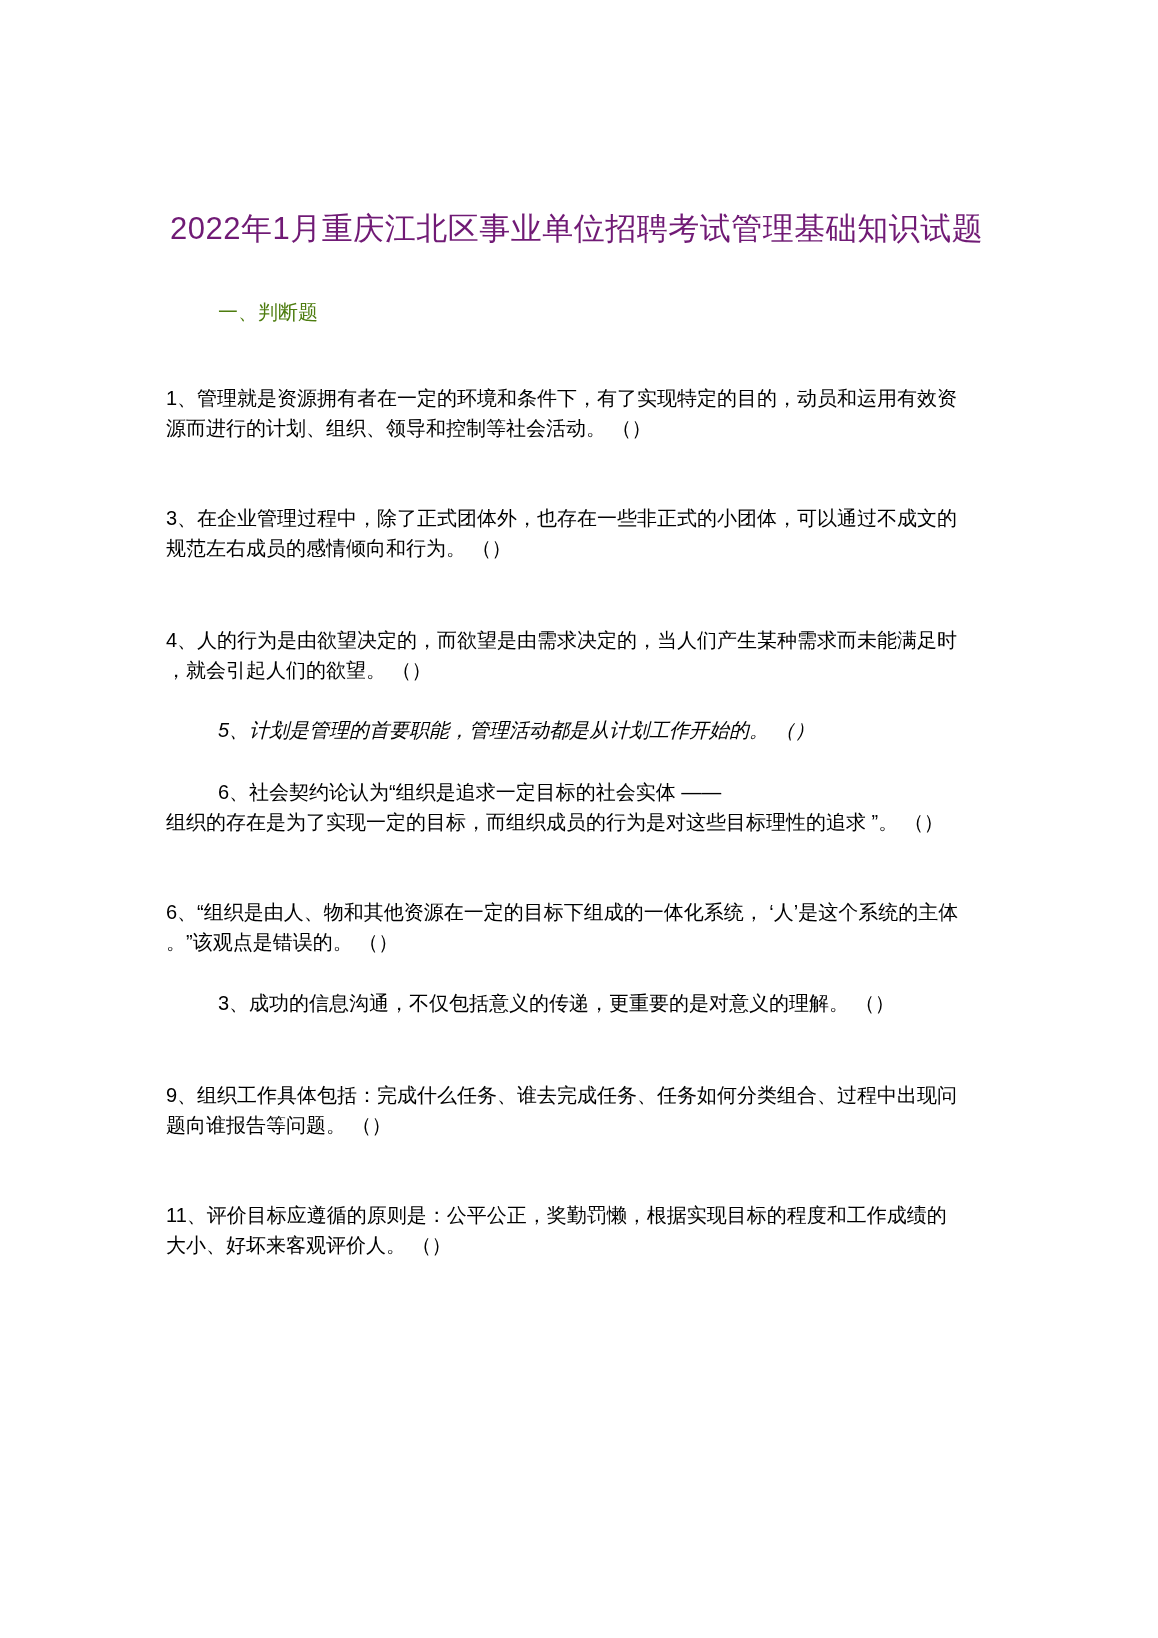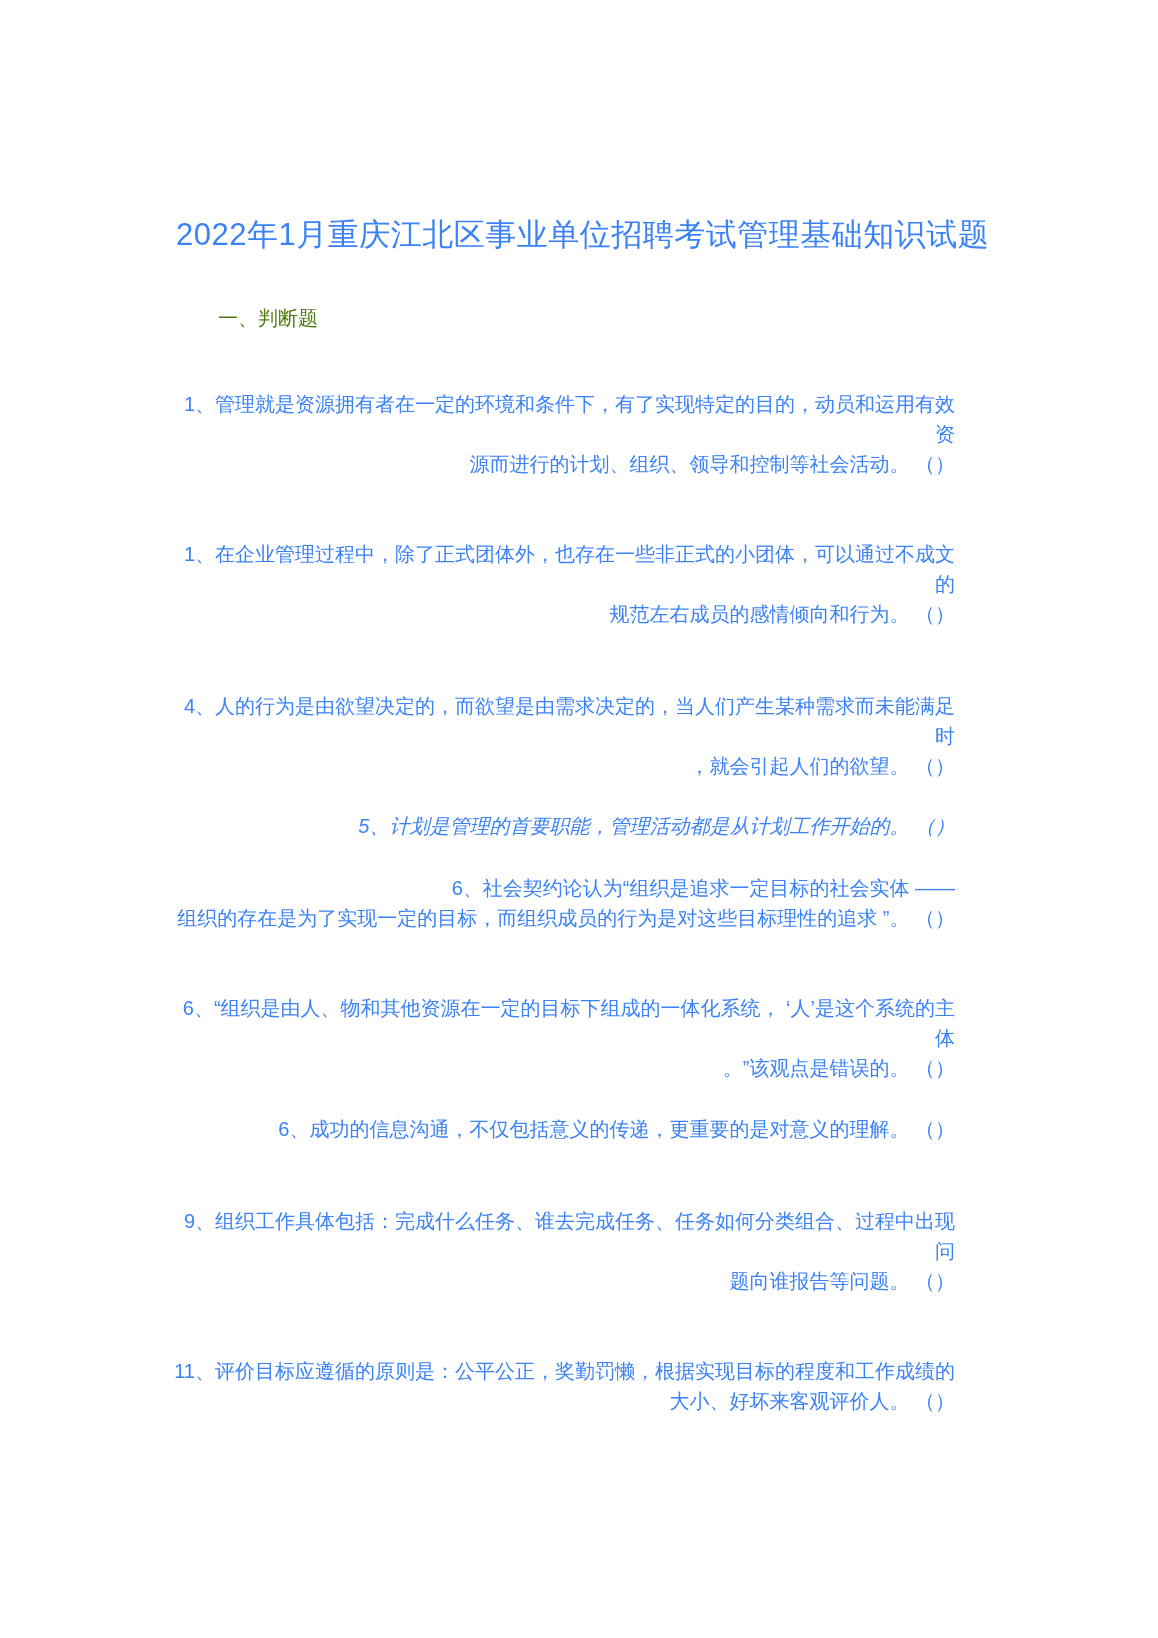--- a/index.html
+++ b/index.html
@@ -11,46 +11,45 @@
     position: relative;
     width: 1158px;
     min-height: 1638px;
     margin: 0 auto;
     background: #ffffff;
     box-sizing: border-box;
     padding: 203px 195px 120px 166px;
     font-family: "Liberation Sans", sans-serif;
   }
   .doc-title {
-    margin: 10px;
+    margin: 4px;
     font-size: 31px;
     font-weight: 400;
     line-height: 44px;
     text-align: center;
-    color: #3b82f6;
+    color: #701a75;
     letter-spacing: 0.5px;
     white-space: nowrap;
   }
   .section-heading {
     margin: 46px 0 0 0;
     font-size: 20px;
     font-weight: 400;
     line-height: 30px;
     color: #4d7c0f;
     text-indent: 52px;
   }
   .q {
-    margin: 8px;
+    margin: 0;
     font-size: 20px;
     font-weight: 400;
     line-height: 30px;
-    color: #3b82f6;
+    color: #000000;
     white-space: pre-line;
     word-break: break-all;
-    text-align: right;
   }
   .ind { text-indent: 52px; }
   .mt30 { margin-top: 30px; font-style: italic; }
   .mt31 { margin-top: 31px; }
   .mt32 { margin-top: 32px; }
   .mt33 { margin-top: 33px; }
   .mt56 { margin-top: 56px; }
   .mt60 { margin-top: 60px; }
   .mt62 { margin-top: 62px; }
 </style>
@@ -60,35 +59,35 @@
 <div class="page">
 
   <h1 class="doc-title">2022年1月重庆江北区事业单位招聘考试管理基础知识试题</h1>
 
   <p class="section-heading">一、判断题</p>
 
   <p class="q mt56">1、管理就是资源拥有者在一定的环境和条件下，有了实现特定的目的，动员和运用有效资
 源而进行的计划、组织、领导和控制等社会活动。 （）</p>
 
 
-  <p class="q mt60">1、在企业管理过程中，除了正式团体外，也存在一些非正式的小团体，可以通过不成文的
+  <p class="q mt60">3、在企业管理过程中，除了正式团体外，也存在一些非正式的小团体，可以通过不成文的
 规范左右成员的感情倾向和行为。 （）</p>
 
   <p class="q mt62">4、人的行为是由欲望决定的，而欲望是由需求决定的，当人们产生某种需求而未能满足时
 ，就会引起人们的欲望。 （）</p>
 
   <p class="q mt30 ind">5、计划是管理的首要职能，管理活动都是从计划工作开始的。 （）</p>
 
   <p class="q mt32 ind">6、社会契约论认为“组织是追求一定目标的社会实体 ——
 组织的存在是为了实现一定的目标，而组织成员的行为是对这些目标理性的追求 ”。 （）</p>
 
   <p class="q mt60">6、“组织是由人、物和其他资源在一定的目标下组成的一体化系统， ‘人’是这个系统的主体
 。”该观点是错误的。 （）</p>
 
-  <p class="q mt31 ind">6、成功的信息沟通，不仅包括意义的传递，更重要的是对意义的理解。 （）</p>
+  <p class="q mt31 ind">3、成功的信息沟通，不仅包括意义的传递，更重要的是对意义的理解。 （）</p>
 
   <p class="q mt62">9、组织工作具体包括：完成什么任务、谁去完成任务、任务如何分类组合、过程中出现问
 题向谁报告等问题。 （）</p>
 
 
   <p class="q mt60">11、评价目标应遵循的原则是：公平公正，奖勤罚懒，根据实现目标的程度和工作成绩的
 大小、好坏来客观评价人。 （）</p>
 
 </div>
 

